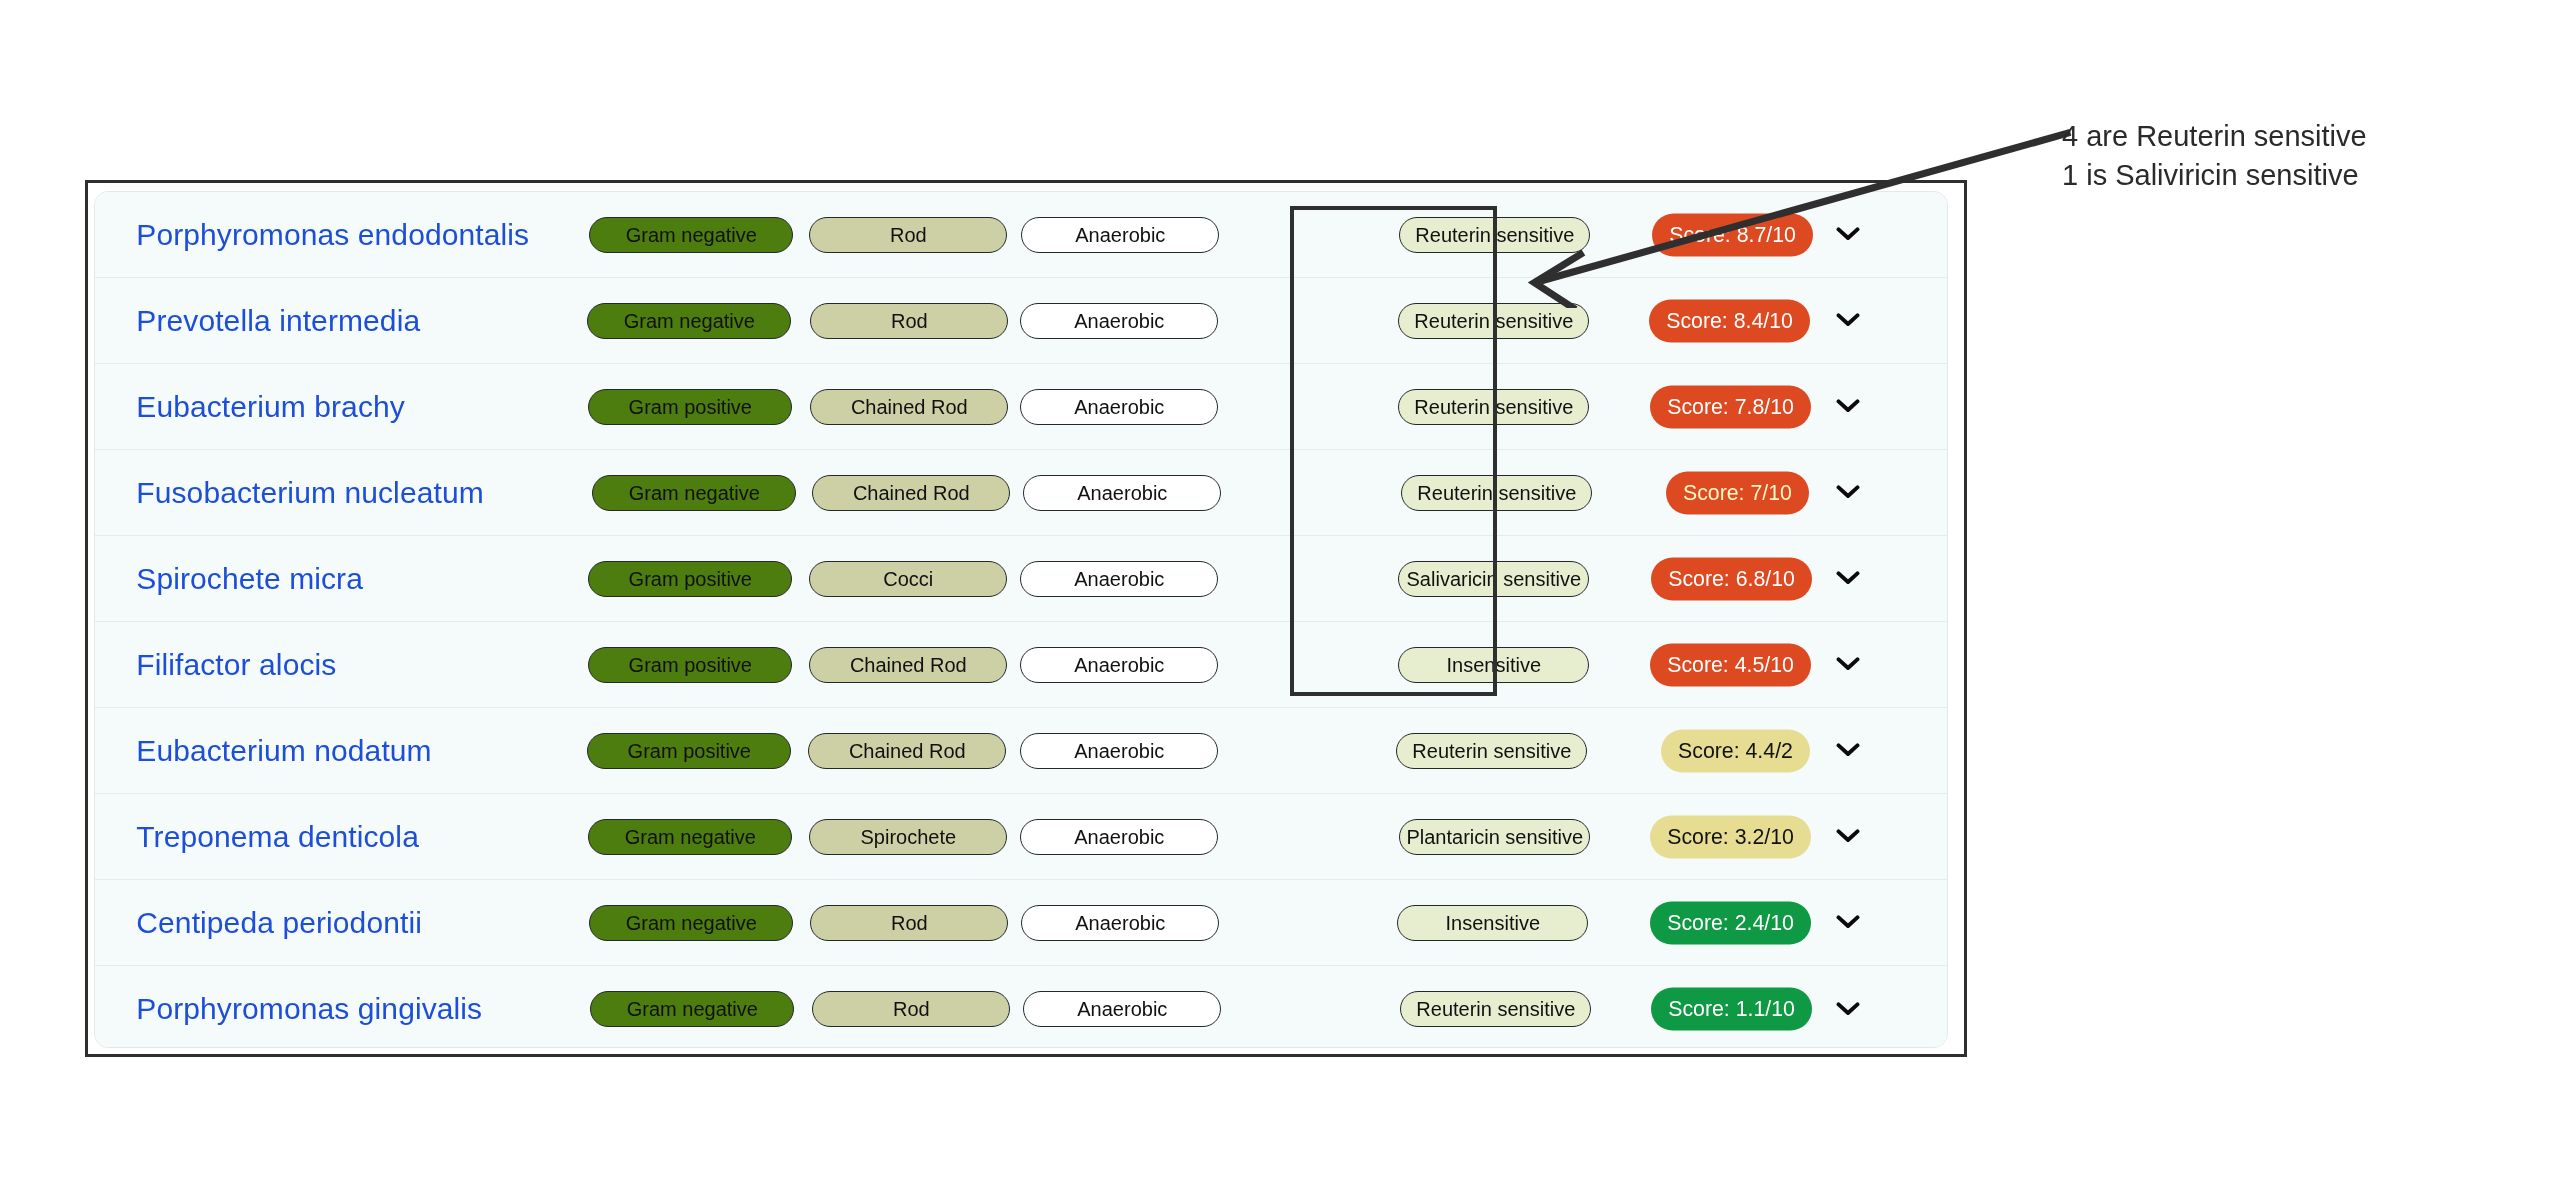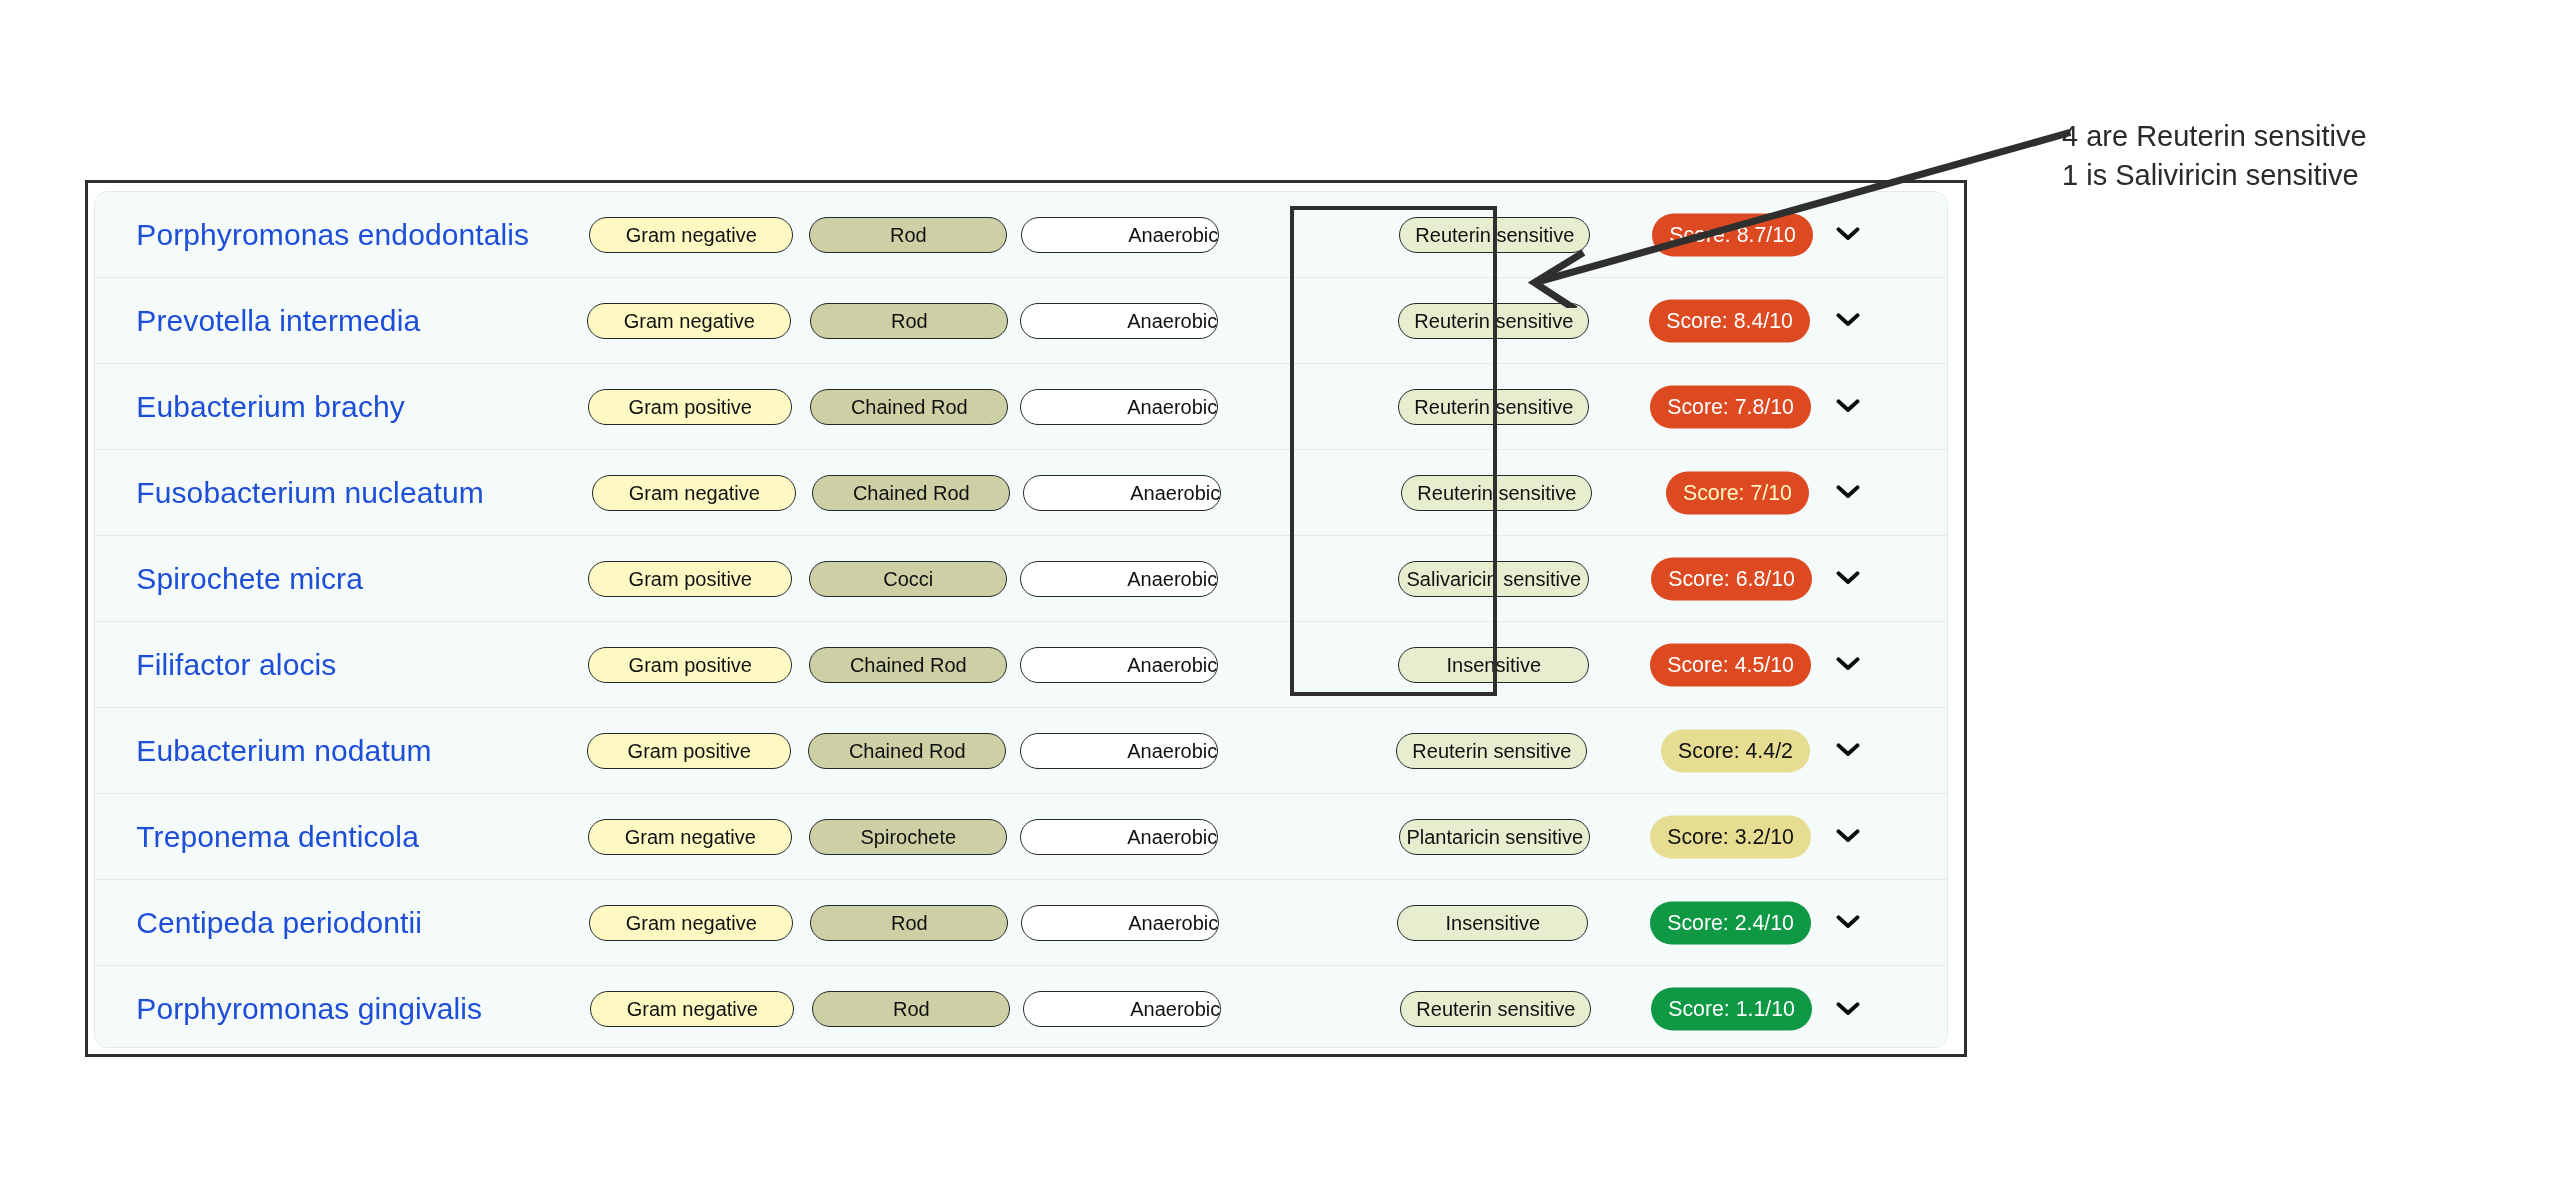--- a/index.html
+++ b/index.html
@@ -69,23 +69,23 @@
     height: 36px;
     line-height: 35px;
     box-sizing: border-box;
     border-radius: 20.5px;
     border: 1.6px solid #23282b;
     font-size: 20px;
     color: #111111;
     text-align: center;
     white-space: nowrap;
   }
-  .pill-gram   { background: #fef9c3; }
+  .pill-gram   { background: #4d7c0f; }
   .pill-shape  { background: #ccd0a4; }
-  .pill-oxygen { background: #ffffff; text-align: right; }
+  .pill-oxygen { background: #ffffff; }
   .pill-sens   { background: #e7edcf; }
 
   
   .score-badge {
     position: absolute;
     top: 50%;
     transform: translateY(-50%);
     height: 43px;
     line-height: 43px;
     box-sizing: border-box;

